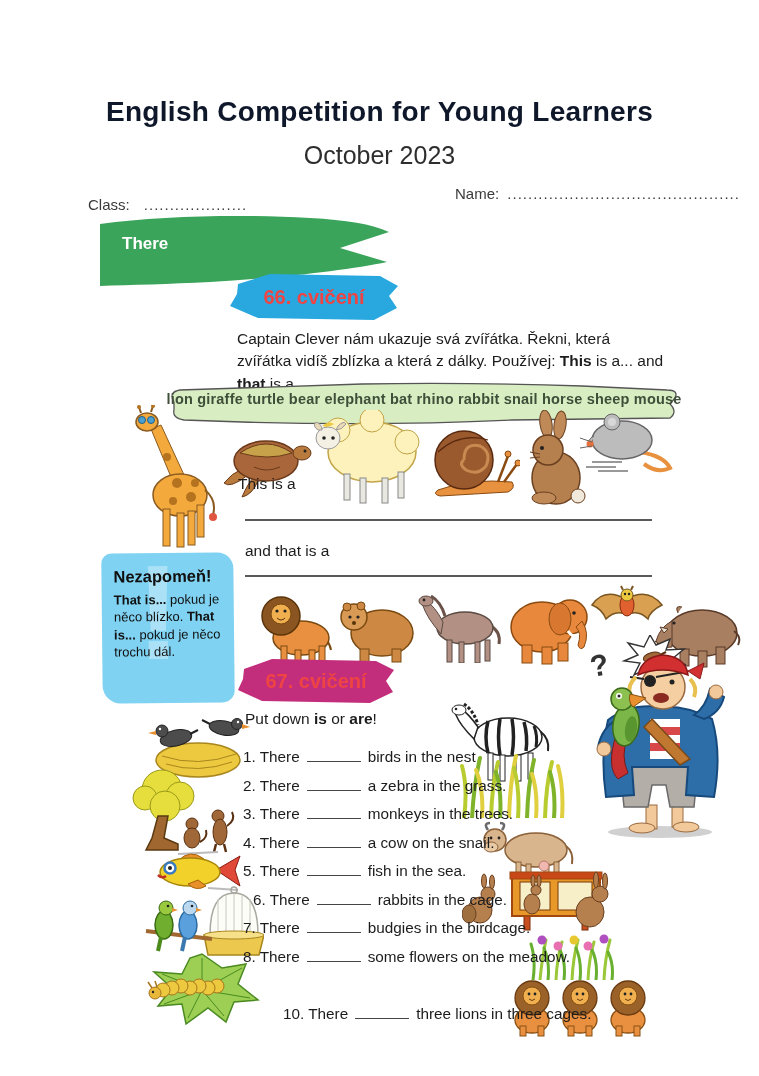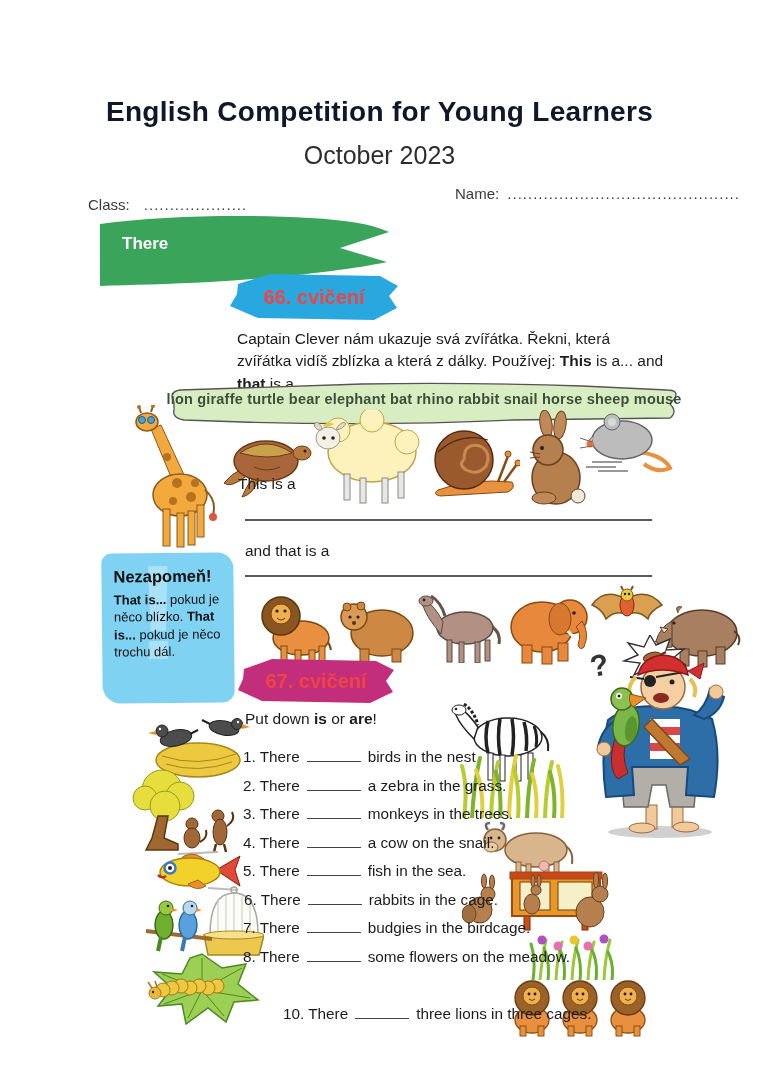--- a/index.html
+++ b/index.html
@@ -327,21 +327,21 @@
     </g>
   </svg>
 
   <div class="abs prompt" style="left:245px;top:710px;"><span>Put down </span><b>is</b><span> or </span><b>are</b><span>!</span></div>
 
   <div class="abs list-row" style="left:243px;top:748px;"><span>1.</span> <span>There</span><span class="blank"></span><span>birds in the nest</span></div>
   <div class="abs list-row" style="left:243px;top:777px;"><span>2.</span> <span>There</span><span class="blank"></span><span>a zebra in the grass.</span></div>
   <div class="abs list-row" style="left:243px;top:805px;"><span>3.</span> <span>There</span><span class="blank"></span><span>monkeys in the trees.</span></div>
   <div class="abs list-row" style="left:243px;top:834px;"><span>4.</span> <span>There</span><span class="blank"></span><span>a cow on the snail.</span></div>
   <div class="abs list-row" style="left:243px;top:862px;"><span>5.</span> <span>There</span><span class="blank"></span><span>fish in the sea.</span></div>
-  <div class="abs list-row" style="left:244px;top:891px;"><span>6.</span> <span>There</span><span class="blank"></span><span>rabbits in the cage.</span></div>
+  <div class="abs list-row" style="left:253px;top:891px;"><span>6.</span> <span>There</span><span class="blank"></span><span>rabbits in the cage.</span></div>
   <div class="abs list-row" style="left:243px;top:919px;"><span>7.</span> <span>There</span><span class="blank"></span><span>budgies in the birdcage.</span></div>
   <div class="abs list-row" style="left:243px;top:948px;"><span>8.</span> <span>There</span><span class="blank"></span><span>some flowers on the meadow.</span></div>
   <div class="abs list-row" style="left:243px;top:1005px;margin-left:40px;"><span>10.</span> <span>There</span><span class="blank"></span><span>three lions in three cages.</span></div>
 
   <svg class="abs" style="left:138px;top:712px;" width="118" height="68" viewBox="0 0 118 68">
     <ellipse cx="60" cy="48" rx="42" ry="17" fill="#ecc93e" stroke="#a8861e" stroke-width="1.5"></ellipse>
     <path d="M24,44 Q60,56 98,42" fill="none" stroke="#a8861e"></path>
     <path d="M28,52 Q60,62 94,50" fill="none" stroke="#a8861e"></path>
     <ellipse cx="38" cy="26" rx="16" ry="8" fill="#4c4c4c" stroke="#222" transform="rotate(-12 38 26)"></ellipse>
     <circle cx="24" cy="19" r="6" fill="#4c4c4c" stroke="#222"></circle>

